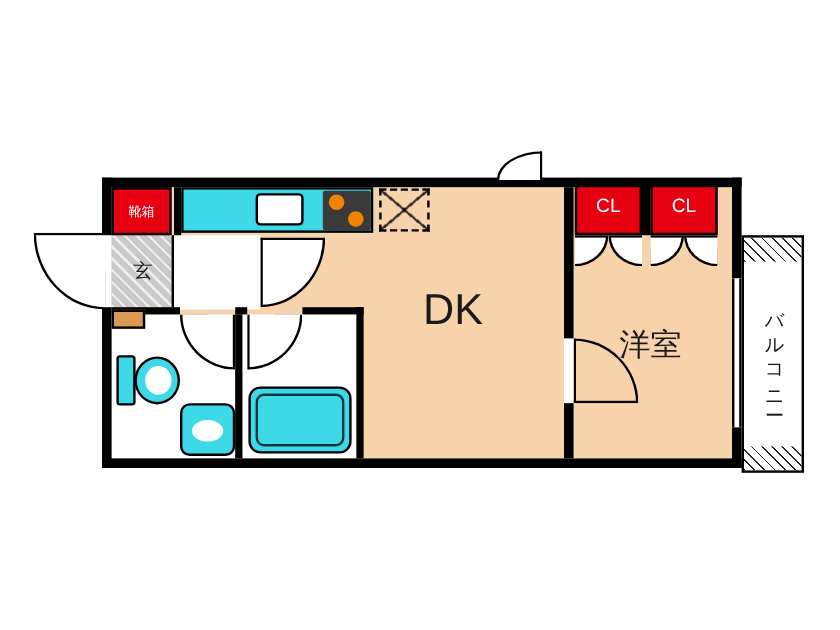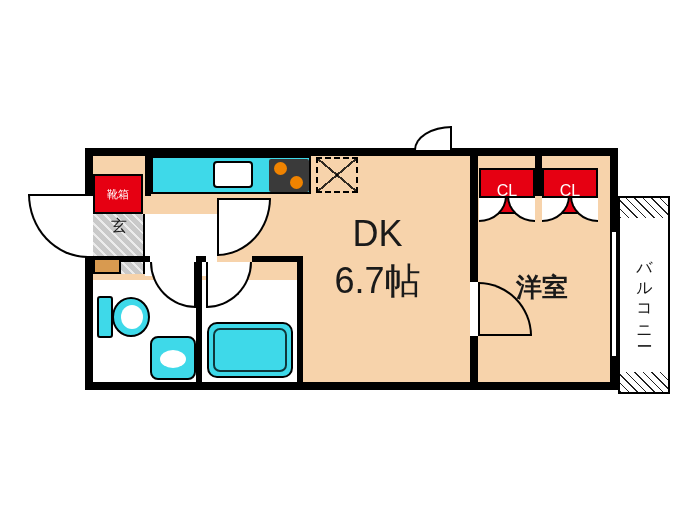--- a/index.html
+++ b/index.html
@@ -1,19 +1,19 @@
 <!DOCTYPE html>
 <html style="--color-wall: #000000; --color-room-fill: #f7d3ab; --color-fixture-cyan: #3ed9e9; --color-closet-red: #e60012; --color-entrance-gray: #c9c9c9; --color-step-orange: #d89a50; --color-burner-orange: #f08300; --color-text: #1a1a1a;"><head>
 <meta charset="utf-8">
 <style>
   html,body{margin:0;padding:0;background:#fff;}
   .canvas{position:relative;width:700px;height:525px;background:#fff;overflow:hidden;
           font-family:"Liberation Sans","DejaVu Sans",sans-serif;}
   .fill{position:absolute;z-index:1;}
-  .overlay{position:absolute;z-index:2;box-sizing:border-box;margin-top:18px;}
+  .overlay{position:absolute;z-index:2;box-sizing:border-box;}
   .wall{position:absolute;background:var(--color-wall,#000);z-index:5;}
   .window{position:absolute;background:#fff;border-left:2px solid var(--color-wall,#000);
           border-right:2px solid var(--color-wall,#000);box-sizing:border-box;z-index:5;}
   .fixture{position:absolute;z-index:6;box-sizing:border-box;}
   .arc{position:absolute;z-index:7;box-sizing:border-box;}
   .lbl{position:absolute;z-index:8;display:flex;align-items:center;justify-content:center;
        color:var(--color-text,#1a1a1a);text-align:center;}
   .col{flex-direction:column;}
   .genkan{background:var(--color-entrance-gray,#c9c9c9);
           background-image:repeating-linear-gradient(45deg,rgba(255,255,255,.65) 0 2px,rgba(0,0,0,0) 2px 7px);
@@ -23,21 +23,21 @@
   .hatch{position:absolute;left:0;width:100%;height:20px;
          background:repeating-linear-gradient(45deg,#222 0 1px,transparent 1px 6px);}
   .balcony{position:absolute;border:2px solid var(--color-wall,#000);background:#fff;z-index:2;box-sizing:border-box;}
   .balcony-label{position:absolute;inset:0;display:flex;align-items:center;justify-content:center;
                  writing-mode:vertical-rl;font-size:16px;letter-spacing:4px;color:var(--color-text,#1a1a1a);}
   .fridge{position:absolute;z-index:6;box-sizing:border-box;border:2px dashed var(--color-wall,#000);
           background-image:
             linear-gradient(to top right, transparent calc(50% - 1px), rgba(0,0,0,.8) calc(50% - 1px), rgba(0,0,0,.8) calc(50% + 1px), transparent calc(50% + 1px)),
             linear-gradient(to bottom right, transparent calc(50% - 1px), rgba(0,0,0,.8) calc(50% - 1px), rgba(0,0,0,.8) calc(50% + 1px), transparent calc(50% + 1px));}
   .dk-label{font-size:36px;line-height:1.3;font-weight:500;}
-  .west-label{font-size:26px;line-height:1.35;font-weight:700;}
+  .west-label{font-size:26px;line-height:1.35;font-weight:400;}
   .cl-label{font-size:16px;font-weight:400;}
   .shoe-label{font-size:11px;color:#fff;}
   .gen-label{font-size:16px;}
 </style>
 </head>
 <body>
 
 <div class="canvas">
 
   <div class="fill" style="left:93px;top:156px;width:377px;height:226px;background:var(--color-room-fill,#f7d3ab);"></div>
@@ -119,21 +119,20 @@
   <div class="fixture" style="left:121px;top:305px;width:22px;height:24px;background:#fff;border-radius:50%;z-index:7;"></div>
 
   <div class="fixture" style="left:150px;top:336px;width:46px;height:44px;background:var(--color-fixture-cyan,#3ed9e9);border:2px solid var(--color-wall,#000);border-radius:8px;"></div>
   <div class="fixture" style="left:160px;top:350px;width:26px;height:18px;background:#fff;border-radius:50%;z-index:7;"></div>
 
   <div class="fixture" style="left:207px;top:322px;width:86px;height:56px;background:var(--color-fixture-cyan,#3ed9e9);border:2px solid var(--color-wall,#000);border-radius:10px;"></div>
   <div class="fixture" style="left:213px;top:328px;width:74px;height:44px;border:2px solid rgba(0,0,0,.75);border-radius:7px;z-index:7;"></div>
 
   <div class="lbl col dk-label" style="left:290px;top:206px;width:175px;height:104px;">
     <span>DK</span>
-    <span>6.7帖</span>
   </div>
   <div class="lbl col west-label" style="left:478px;top:240px;width:128px;height:96px;">
     <span>洋室</span>
   </div>
   <div class="lbl gen-label" style="left:93px;top:196px;width:52px;height:60px;">
     <span>玄</span>
   </div>
 
 </div>
 

